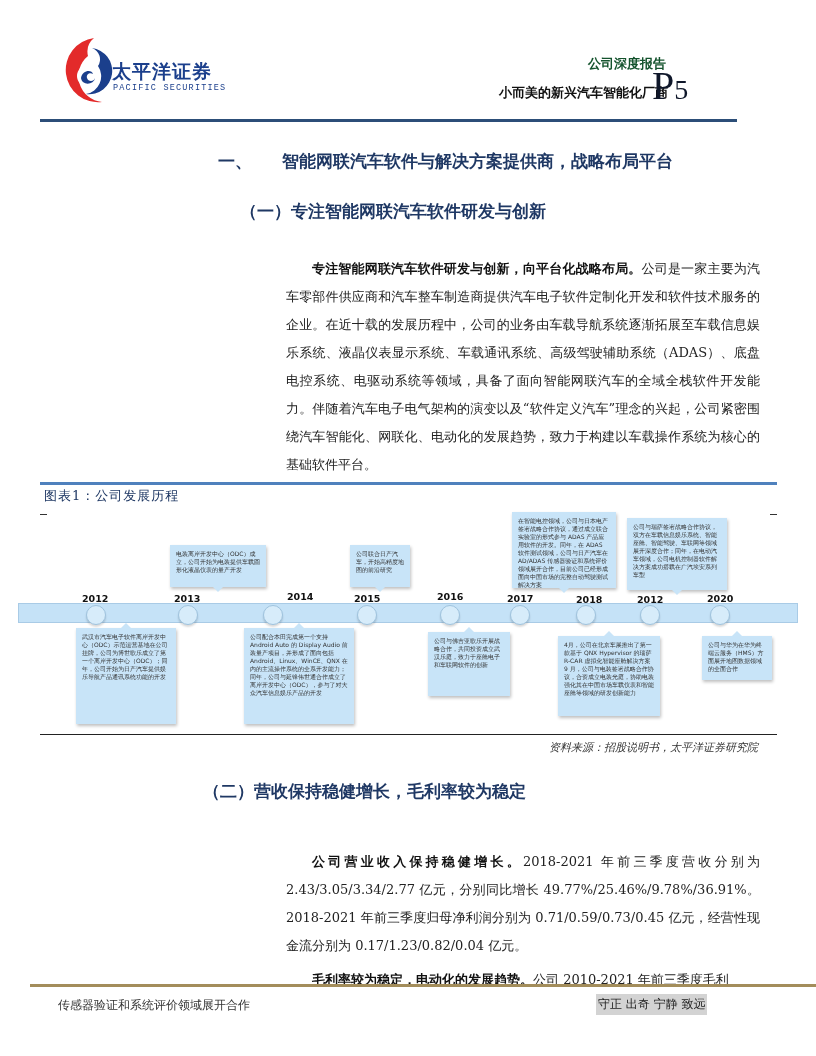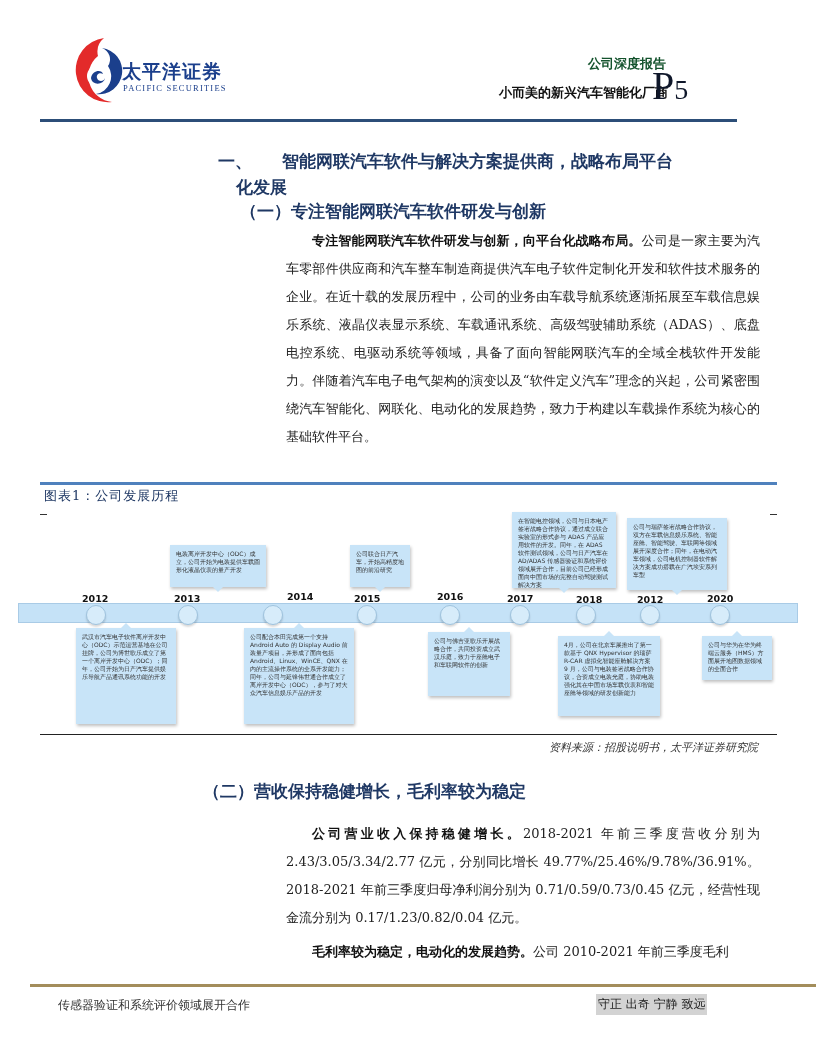--- a/index.html
+++ b/index.html
@@ -3,37 +3,37 @@
   <meta charset="utf-8">
   <style>
     * { box-sizing: border-box; margin: 0; padding: 0; }
     body {
       width: 816px; height: 1056px; background: #ffffff; position: relative; overflow: hidden;
       font-family: "DejaVu Serif", serif; color: #222;
     }
     .abs { position: absolute; }
 
     
-    .logo { left: 68px; top: 36px; width: 170px; height: 70px; }
+    .logo { left: 58px; top: 36px; width: 170px; height: 70px; }
     .logo-cn { position: absolute; left: 54px; top: 23px; font-family: "DejaVu Sans", sans-serif; font-weight: bold; font-size: 19px; color: #1b3f8c; letter-spacing: 1px; white-space: nowrap; }
-    .logo-en { position: absolute; left: 55px; top: 47px; font-family: Liberation Serif, serif; font-size: 8.5px; color: #1b3f8c; letter-spacing: 1.2px; white-space: nowrap; }
+    .logo-en { position: absolute; left: 55px; top: 47px; font-family: Liberation Mono, monospace; font-size: 8.5px; color: #1b3f8c; letter-spacing: 1.2px; white-space: nowrap; }
     .hdr-type { right: 150px; top: 55px; font-size: 13px; font-weight: bold; color: #14532d; white-space: nowrap; }
     .hdr-title { right: 148px; top: 84px; font-size: 13px; font-weight: bold; color: #111; white-space: nowrap; }
     .hdr-page { left: 652px; top: 66px; font-family: "Liberation Serif", serif; font-size: 40px; color: #0f172a; line-height: 40px; }
     .hdr-page small { font-size: 28px; }
     .hdr-rule { left: 40px; top: 119px; width: 697px; height: 3px; background: #2c4e78; }
 
     
     .h1 { left: 218px; top: 148px; width: 540px; font-size: 17px; font-weight: bold; color: #1f3864; line-height: 26px; }
     .h1 .num { display: inline-block; width: 64px; }
     .h1 .cont { display: block; padding-left: 18px; }
     .h2 { left: 240px; top: 200px; font-size: 17px; font-weight: bold; color: #1f3864; white-space: nowrap; }
     .h2b { left: 203px; top: 780px; font-size: 17px; font-weight: bold; color: #1f3864; white-space: nowrap; }
 
-    .para { left: 286px; width: 474px; font-size: 13px; line-height: 28px; color: #222; text-align: justify; text-justify: inter-character; }
+    .para { left: 286px; width: 474px; font-size: 13px; line-height: 28px; color: #222; text-align: justify; text-justify: inter-character; margin-top: 28px; }
     .para b { color: #111; }
     .p1 { top: 227px; }
     .p1 .first, .p3 .first, .p4 .first { text-indent: 26px; }
     .p3 { top: 820px; }
     .p4 { top: 938px; }
 
     
     .fig-rule { left: 40px; top: 482px; width: 737px; height: 3px; background: #4f81bd; }
     .fig-title { left: 44px; top: 487px; font-size: 13px; color: #1f3864; letter-spacing: 1px; }
     .tick { width: 7px; height: 1px; background: #333; }
@@ -67,21 +67,20 @@
   <span class="logo-en">PACIFIC SECURITIES</span>
 </div>
 
 <div class="abs hdr-type">公司深度报告</div>
 <div class="abs hdr-title">小而美的新兴汽车智能化厂商</div>
 <div class="abs hdr-page"><span>P</span><small>5</small></div>
 <div class="abs hdr-rule"></div>
 
 <div class="abs h1">
   <span class="num">一、</span><span>智能网联汽车软件与解决方案提供商，战略布局平台</span>
-  <span class="cont">化发展</span>
 </div>
 <div class="abs h2">（一）专注智能网联汽车软件研发与创新</div>
 
 <div class="abs para p1">
   <p class="first"><b>专注智能网联汽车软件研发与创新，向平台化战略布局。</b><span>公司是一家主要为汽车零部件供应商和汽车整车制造商提供汽车电子软件定制化开发和软件技术服务的企业。在近十载的发展历程中，公司的业务由车载导航系统逐渐拓展至车载信息娱乐系统、液晶仪表显示系统、车载通讯系统、高级驾驶辅助系统（ADAS）、底盘电控系统、电驱动系统等领域，具备了面向智能网联汽车的全域全栈软件开发能力。伴随着汽车电子电气架构的演变以及“软件定义汽车”理念的兴起，公司紧密围绕汽车智能化、网联化、电动化的发展趋势，致力于构建以车载操作系统为核心的基础软件平台。</span></p>
 </div>
 
 <div class="abs fig-rule"></div>
 <div class="abs fig-title">图表1：公司发展历程</div>
 <div class="abs tick" style="left:40px;top:514px;"></div>

